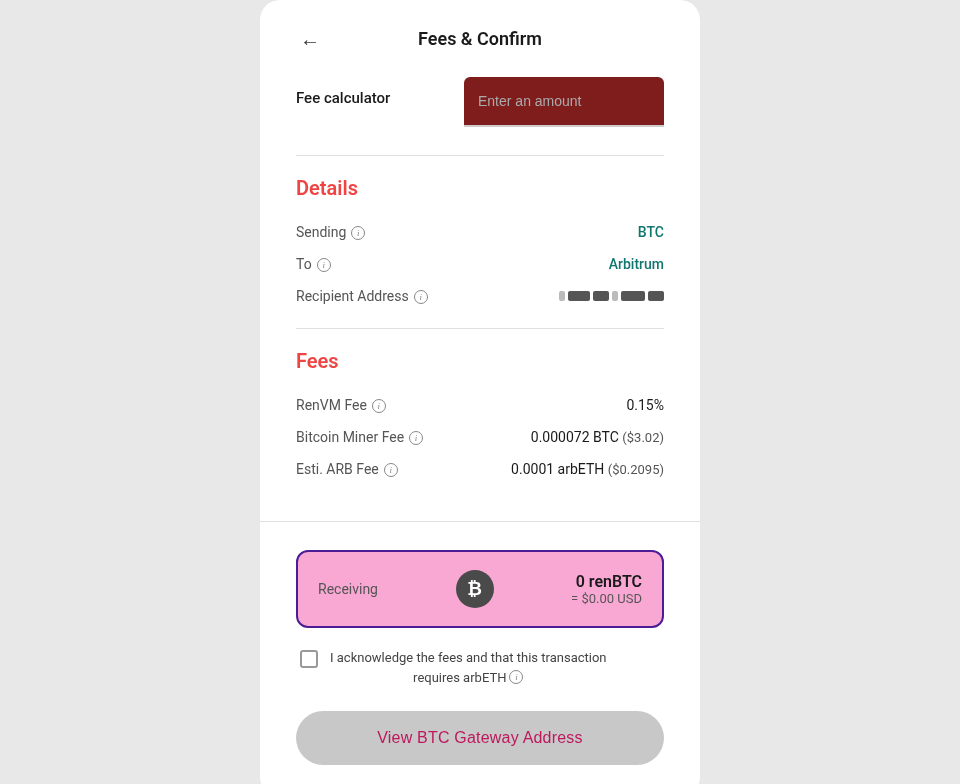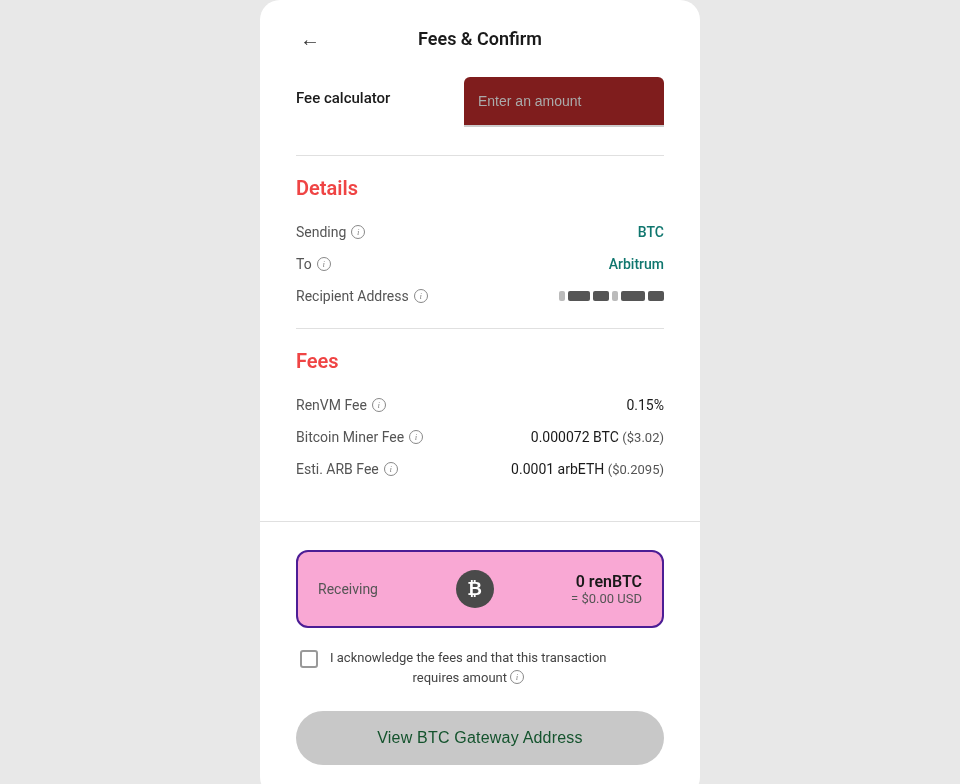--- a/index.html
+++ b/index.html
@@ -118,21 +118,21 @@
 
     .detail-row {
       display: flex;
       align-items: center;
       justify-content: space-between;
       padding: 8px 0;
     }
 
     .detail-label {
       display: flex;
-      align-items: center;
+      align-items: flex-end;
       gap: 5px;
       font-size: 14px;
       color: #555;
     }
 
     .info-icon {
       width: 14px;
       height: 14px;
       border-radius: 50%;
       border: 1.5px solid #888;
@@ -270,21 +270,21 @@
 
     
     .cta-btn {
       width: 100%;
       background: #c8c8c8;
       border: none;
       border-radius: 50px;
       padding: 18px;
       font-size: 16px;
       font-weight: 500;
-      color: #14532d;
+      color: #be185d;
       cursor: not-allowed;
       letter-spacing: 0.2px;
     }
   </style>
 </head>
 <body>
 
 <div class="card-wrapper">
 
   <div class="card-top">
@@ -392,21 +392,21 @@
         <div class="usd-val">= $0.00 USD</div>
       </div>
     </div>
 
     
     <div class="ack-row">
       <div class="checkbox"></div>
       <div class="ack-text">
         <span>I acknowledge the fees and that this transaction</span><br>
         <span class="ack-info">
-          <span>requires amount</span>
+          <span>requires arbETH</span>
           <span class="info-icon">i</span>
         </span>
       </div>
     </div>
 
     
     <button class="cta-btn" disabled="">
       <span>View BTC Gateway Address</span>
     </button>
 

